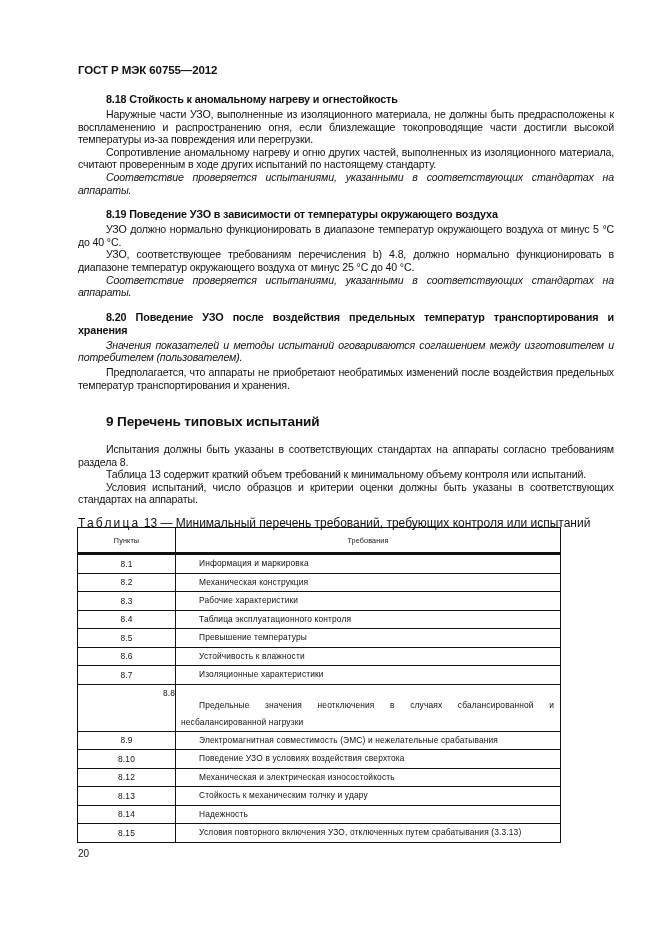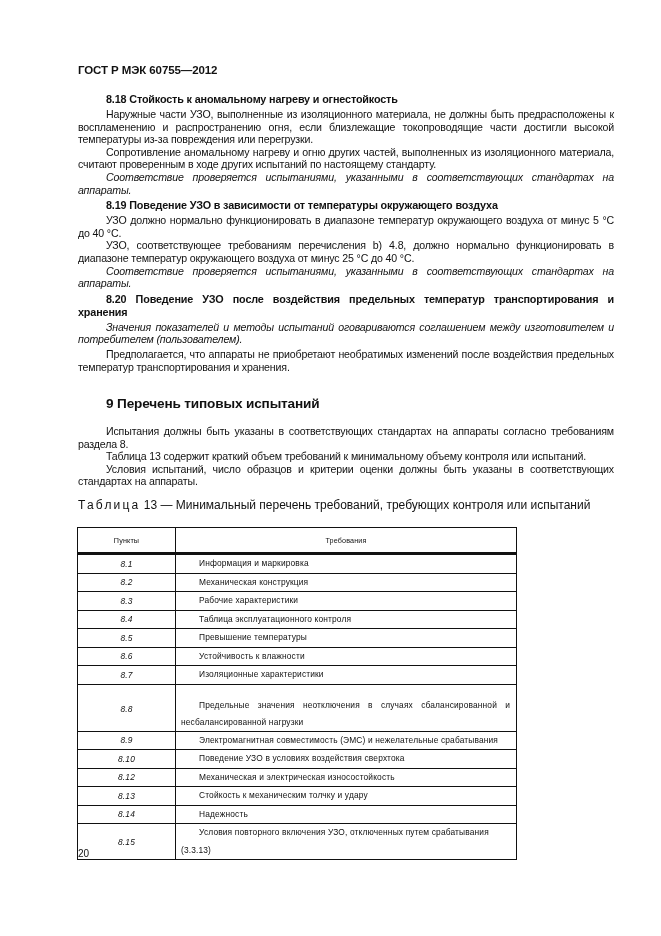--- a/index.html
+++ b/index.html
@@ -17,44 +17,44 @@
       letter-spacing: -0.15px;
     }
     .h3 {
       font-weight: bold; text-indent: 28px; margin: 0 0 2px 0;
       font-size: 10.8px; line-height: 13px;
     }
     .p {
       text-indent: 28px; text-align: justify; margin: 0;
     }
     .it { font-style: italic; }
-    .h3.gap { margin-top: 3px; }
+    .h3.gap { margin-top: 12px; }
     .h2 {
       font-weight: bold; font-size: 13.6px; text-indent: 28px;
       margin: 23px 0 13px 0; line-height: 16px;
     }
     .caption {
       font-size: 12px; letter-spacing: 0; margin-top: 12px; line-height: 10px;
     }
     .caption .spaced { letter-spacing: 2.2px; }
     table.req {
-      position: absolute; left: 77px; top: 527px; width: 440px;
+      position: absolute; left: 77px; top: 527px; width: 484px;
       border-collapse: collapse; font-size: 8.4px; letter-spacing: 0.15px;
     }
     table.req th, table.req td {
       border: 1.3px solid #111; padding: 0;
     }
     table.req th {
       height: 24px; font-weight: normal; font-size: 7.2px; text-align: center;
       border-bottom: 3px solid #111;
     }
-    table.req td.num { width: 97px; text-align: center; height: 16.3px; font-style: italic; }
+    table.req td.num { width: 97px; text-align: center; height: 16.3px; }
     table.req td.txt { text-align: left; padding: 0 6px 0 5px; text-indent: 18px; line-height: 17.5px; }
     table.req td.txt.two { line-height: 17px; padding-top: 12px; }
-    table.req tr.tall td.num { vertical-align: top; padding-top: 19px; }
+    table.req tr.tall td.num { vertical-align: top; padding-top: 3px; text-align: right; }
     .pageno {
       position: absolute; left: 78px; top: 848px; font-size: 10px;
     }
   </style>
 </head>
 <body>
 
 <div class="page-header">ГОСТ Р МЭК 60755—2012</div>
 
 <div class="content">

